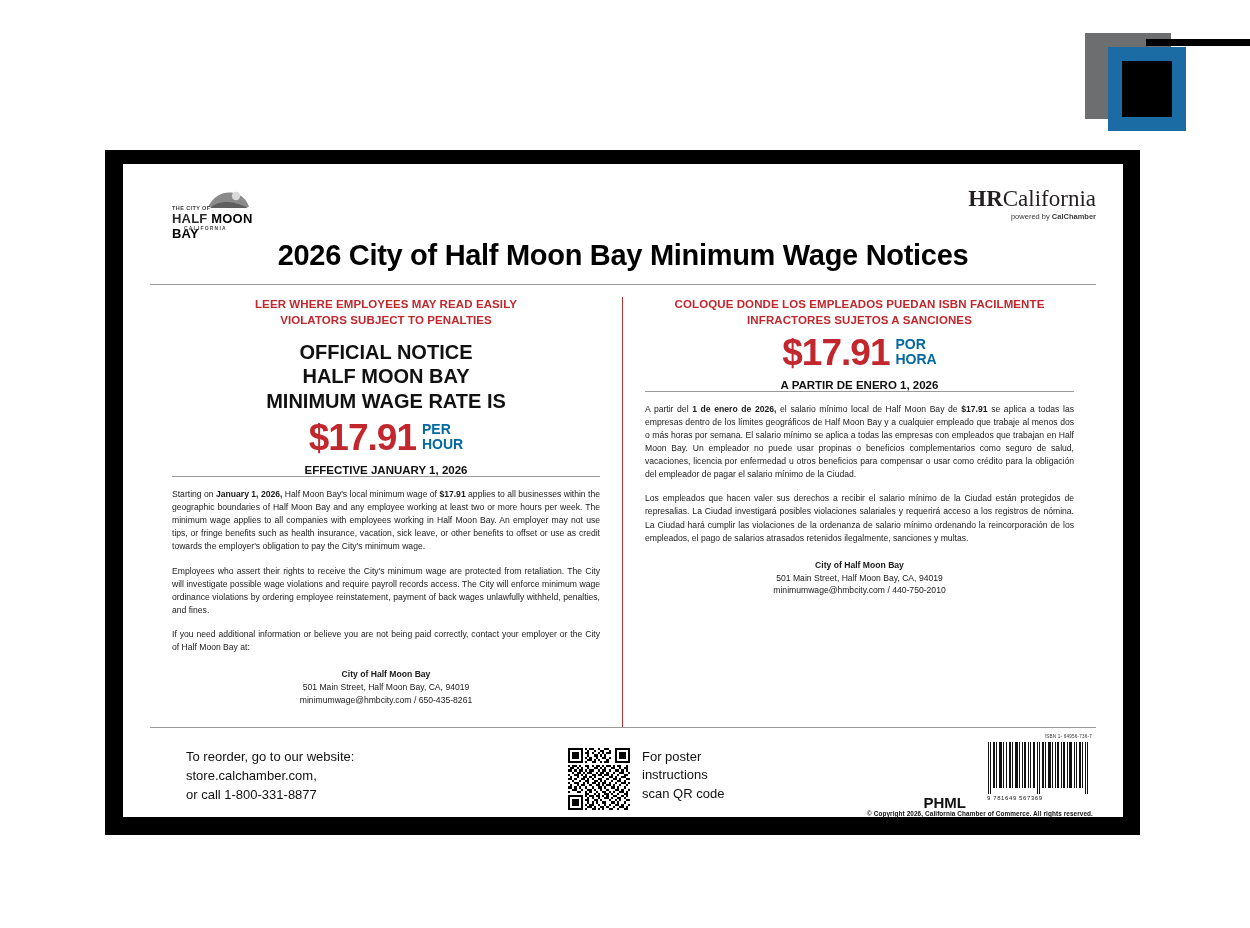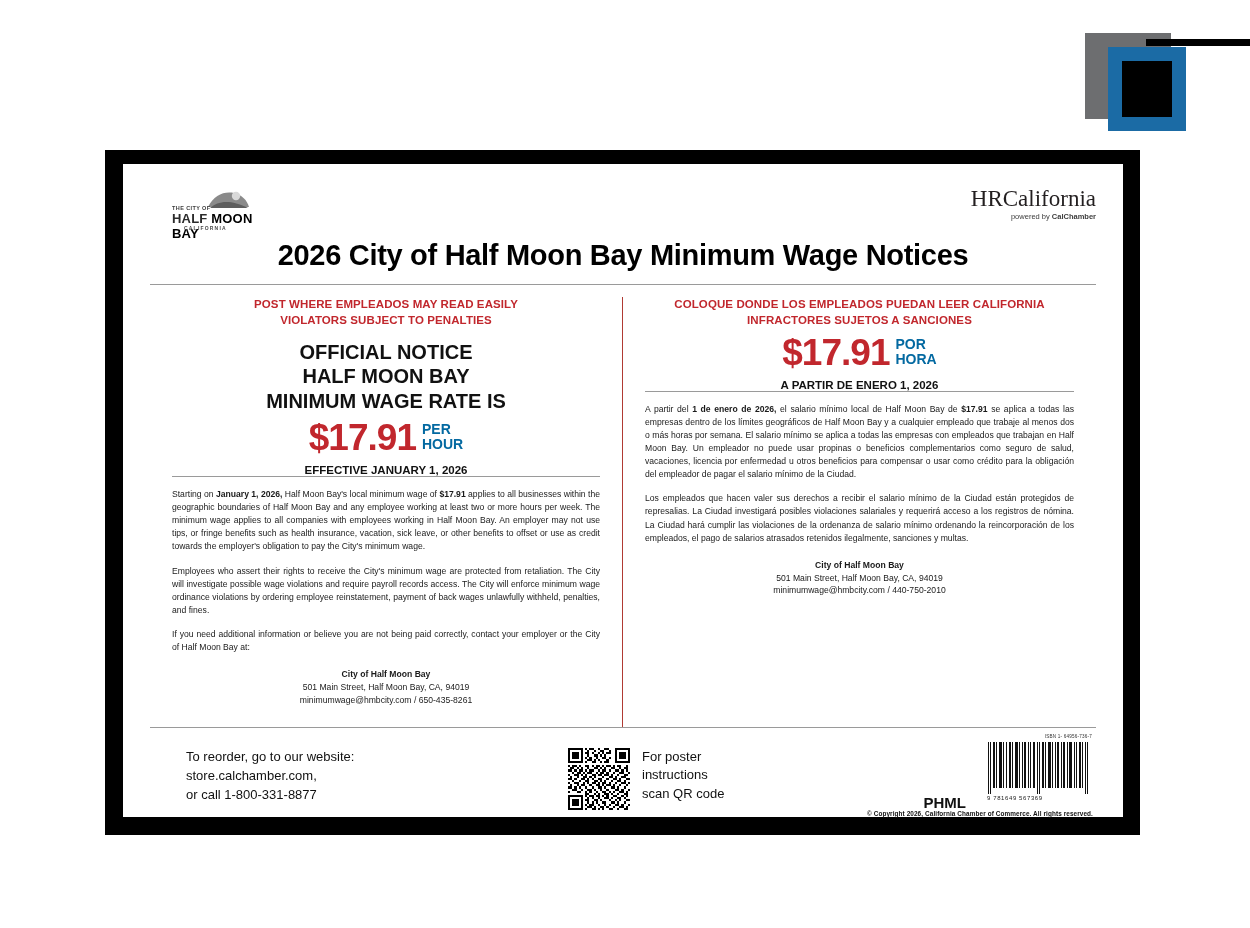--- a/index.html
+++ b/index.html
@@ -89,21 +89,21 @@
   }
 
   .brand {
     position: absolute; right: 0px; top: 8px;
     text-align: right;
   }
   .brand .b1 {
     font-family: "Liberation Serif", serif;
     font-size: 23px; color: #231f20; line-height: 1;
   }
-  .brand .b1 b { font-weight: normal; margin-top: 40px; }
+  .brand .b1 b { font-weight: bold; margin-top: 40px; }
   .brand .b2 {
     font-size: 7.5px; color: #3c3c3c; margin-top: 2px;
   }
   .brand .b2 b { font-weight: bold; }
 
   h1.title {
     margin: 0;
     text-align: center;
     font-size: 29px;
     font-weight: bold;
@@ -270,21 +270,21 @@
         </div>
       </div>
 
       <h1 class="title">2026 City of Half Moon Bay Minimum Wage Notices</h1>
       <div class="rule"></div>
 
       <div class="cols">
 
         <div class="col left">
           <div class="post-where">
-            <div>POST WHERE EMPLEADOS MAY READ EASILY</div>
+            <div>LEER WHERE EMPLOYEES MAY READ EASILY</div>
             <div>VIOLATORS SUBJECT TO PENALTIES</div>
           </div>
           <div class="official">
             <div>OFFICIAL NOTICE</div>
             <div>HALF MOON BAY</div>
             <div>MINIMUM WAGE RATE IS</div>
           </div>
           <div class="wage-row">
             <div class="wage-amt">$17.91</div>
             <div class="wage-unit">
@@ -300,21 +300,21 @@
 
           <div class="contact">
             <div class="cname">City of Half Moon Bay</div>
             <div>501 Main Street, Half Moon Bay, CA, 94019</div>
             <div>minimumwage@hmbcity.com / 650-435-8261</div>
           </div>
         </div>
 
         <div class="col right">
           <div class="post-where">
-            <div>COLOQUE DONDE LOS EMPLEADOS PUEDAN LEER CALIFORNIA</div>
+            <div>COLOQUE DONDE LOS EMPLEADOS PUEDAN ISBN FACILMENTE</div>
             <div>INFRACTORES SUJETOS A SANCIONES</div>
           </div>
           <div class="wage-row">
             <div class="wage-amt">$17.91</div>
             <div class="wage-unit">
               <div>POR</div>
               <div>HORA</div>
             </div>
           </div>
           <div class="effective">A PARTIR DE ENERO 1, 2026</div>

